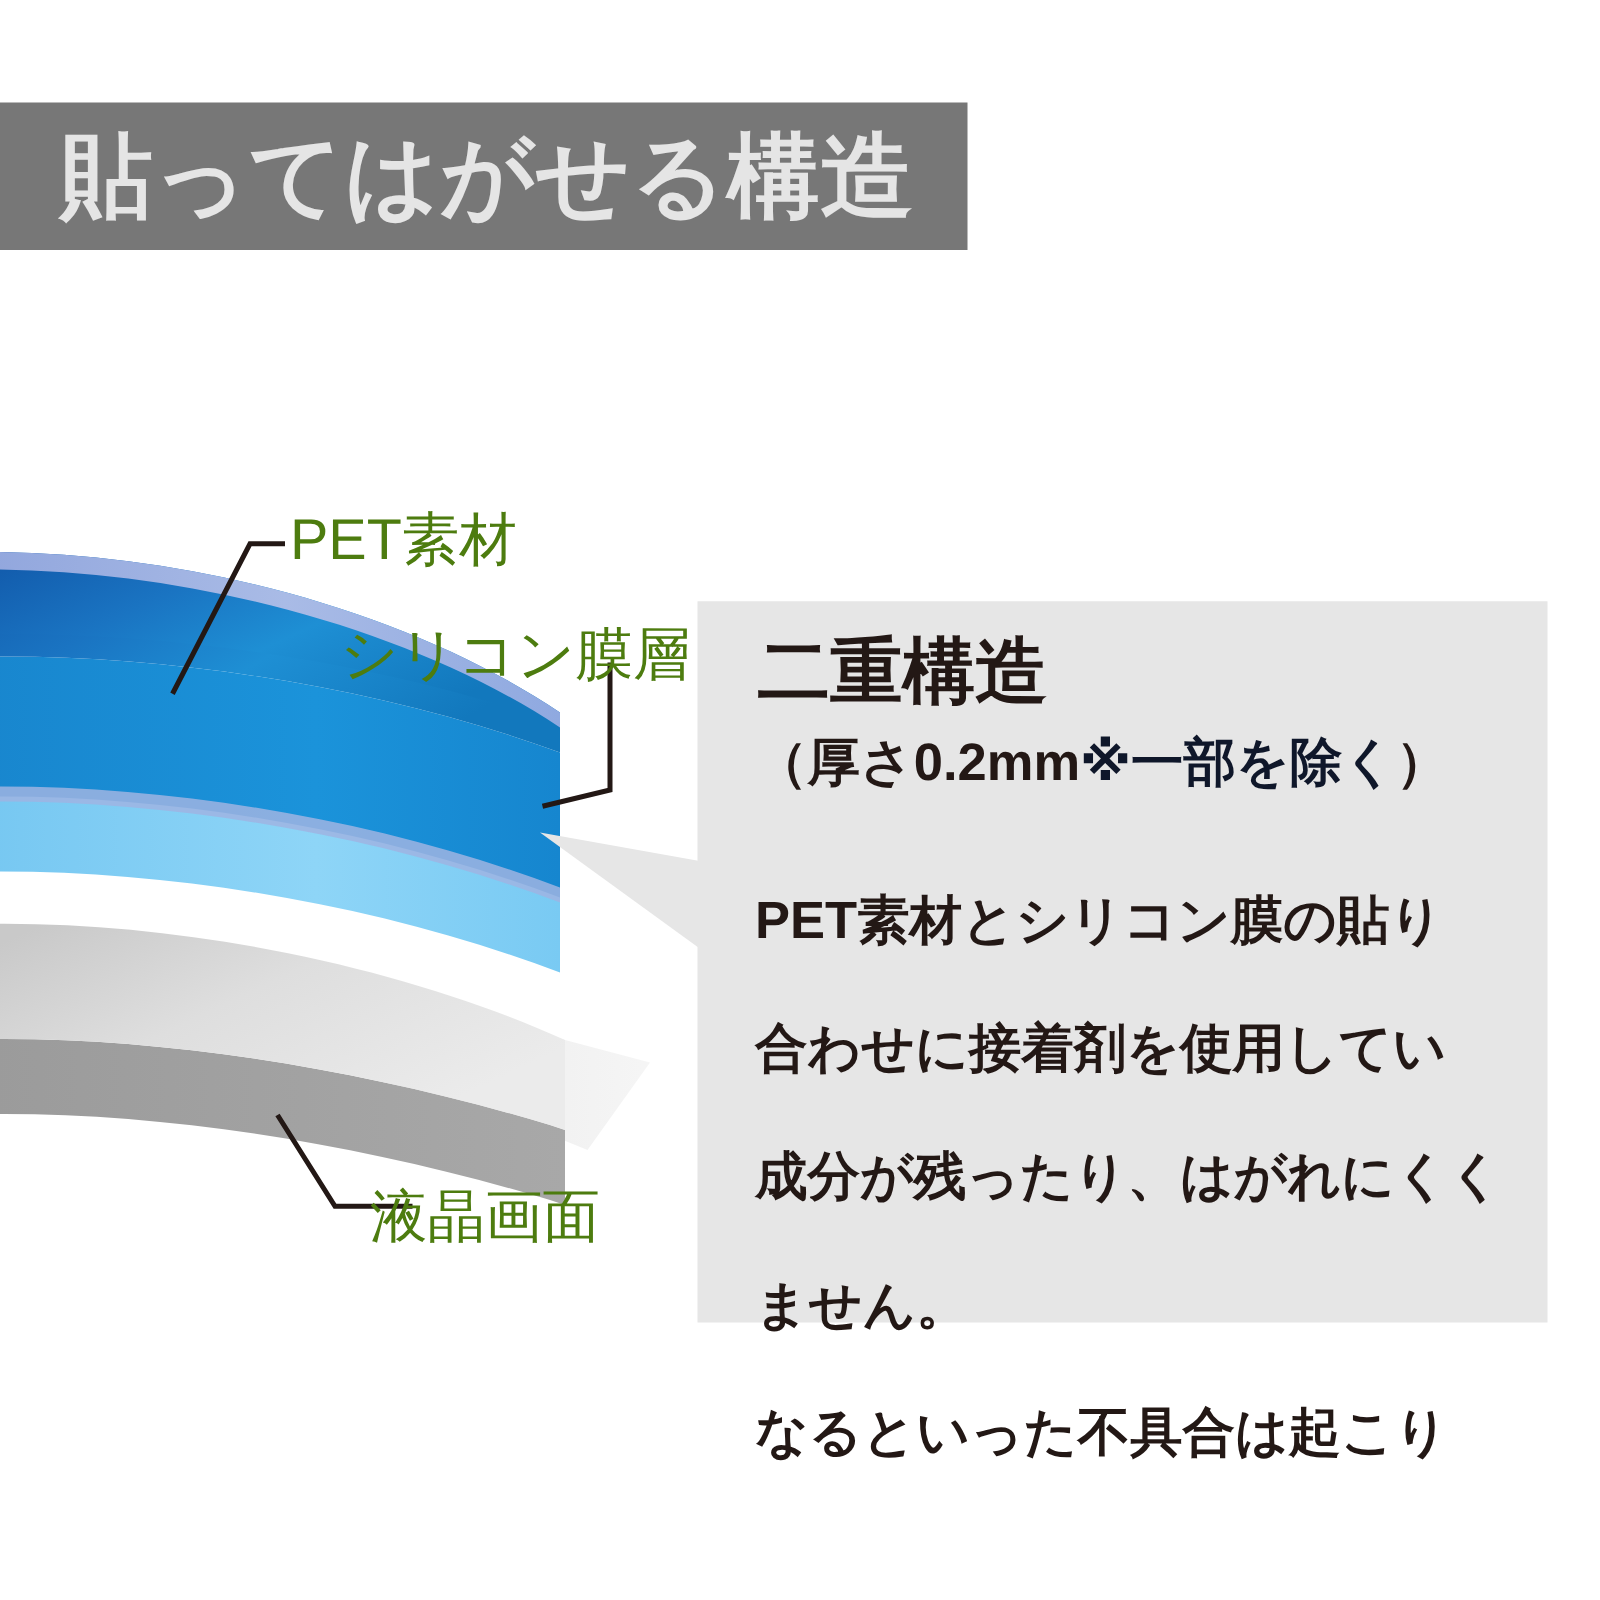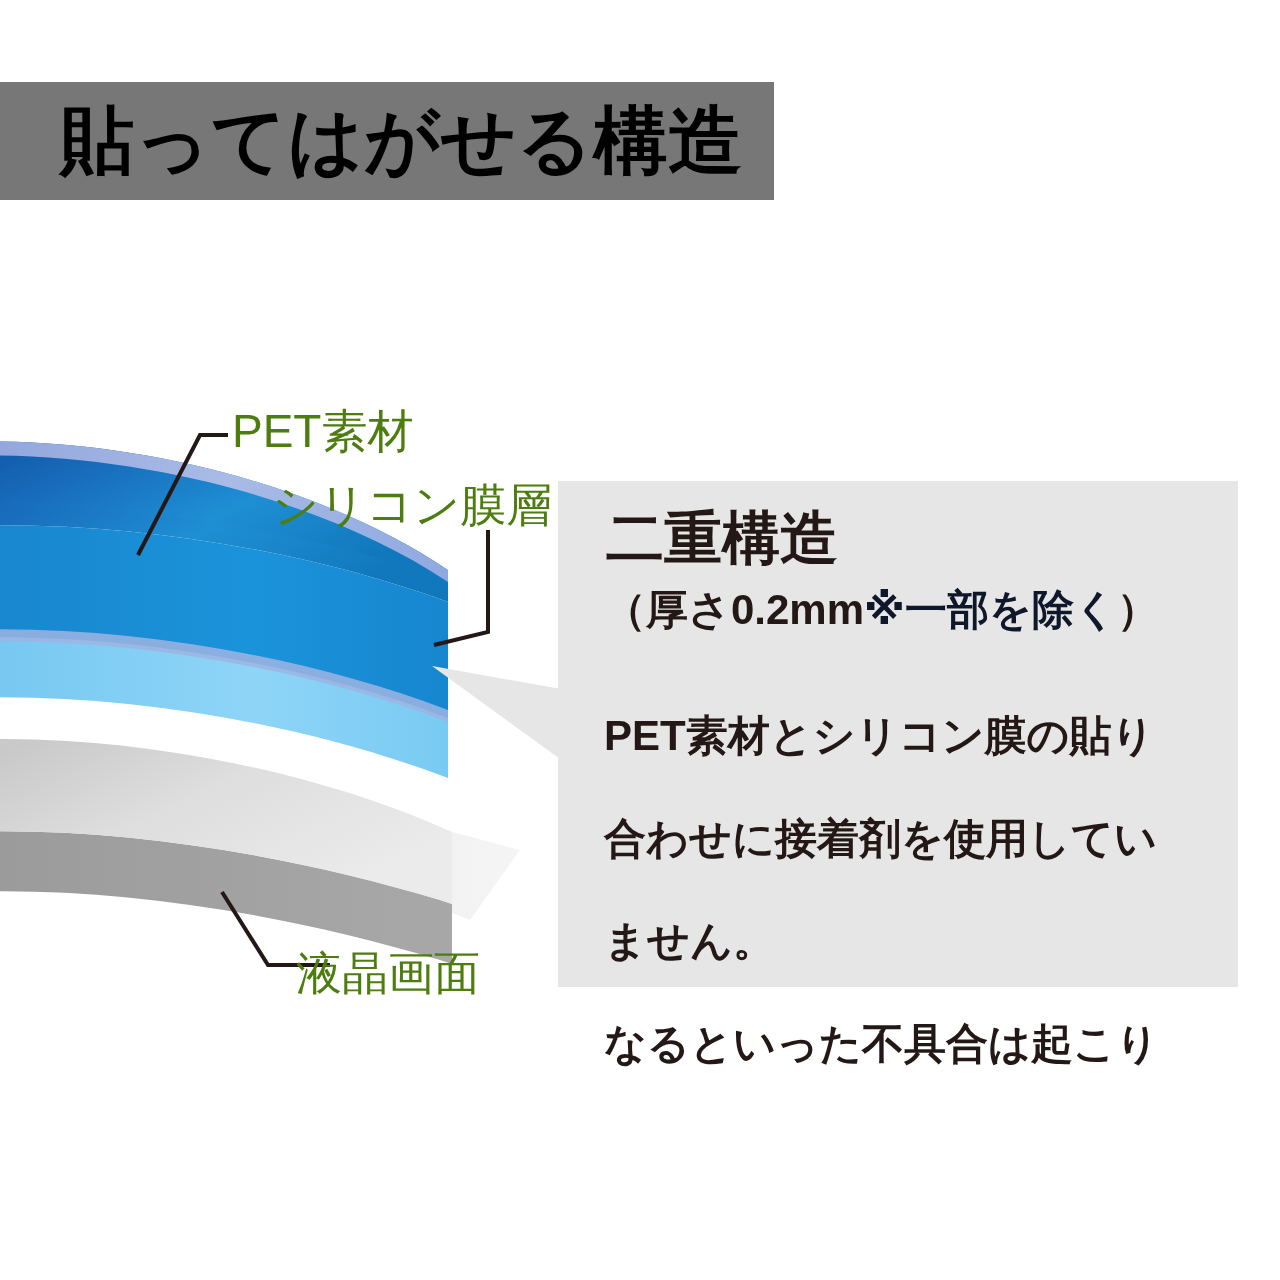--- a/index.html
+++ b/index.html
@@ -21,26 +21,26 @@
     position: absolute;
     left: 0;
     top: 82px;
     width: 774px;
     height: 118px;
     background: #777777;
     display: flex;
     align-items: center;
   }
   #header-title {
-    color: #000000;
+    color: #e5e5e5;
     font-size: 74px;
     font-weight: 700;
     letter-spacing: 0.01em;
     line-height: 1;
-    margin-left: 60px;
+    margin-left: 48px;
     white-space: nowrap;
   }
 
   
   #diagram-svg {
     position: absolute;
     left: 0;
     top: 380px;
     width: 620px;
     height: 640px;
@@ -48,30 +48,30 @@
 
   
   .diagram-label {
     position: absolute;
     color: #4d7c0f;
     font-weight: 400;
     white-space: nowrap;
     line-height: 1;
   }
   #label-pet       { left: 232px; top: 408px; font-size: 46px; }
-  #label-silicone  { left: 272px; top: 482px; font-size: 46px; }
+  #label-silicone  { left: 272px; top: 500px; font-size: 46px; }
   #label-lcd       { left: 296px; top: 930px; font-size: 46px; margin-top: 20px; }
 
   
   #info-panel {
     position: absolute;
     left: 558px;
     top: 481px;
     width: 680px;
-    height: 506px;
+    height: 577px;
     background: #e6e6e6;
   }
   #panel-heading {
     position: absolute;
     left: 48px;
     top: 28px;
     font-size: 58px;
     font-weight: 700;
     color: #231815;
     line-height: 1;
@@ -173,16 +173,17 @@
 <div class="diagram-label" id="label-lcd">液晶画面</div>
 
 <div id="info-panel">
   <div id="panel-heading">二重構造</div>
 
   <div id="panel-subheading"><span>（厚さ0.2mm</span><span class="accent">※一部を除く</span><span>）</span></div>
 
   <div id="panel-body">
     <span class="body-line">PET素材とシリコン膜の貼り</span>
     <span class="body-line">合わせに接着剤を使用してい</span>
+    <span class="body-line">成分が残ったり、はがれにくく</span>
     <span class="body-line">ません。</span>
     <span class="body-line">なるといった不具合は起こり</span>
   </div>
 </div>
 
 </body></html>

